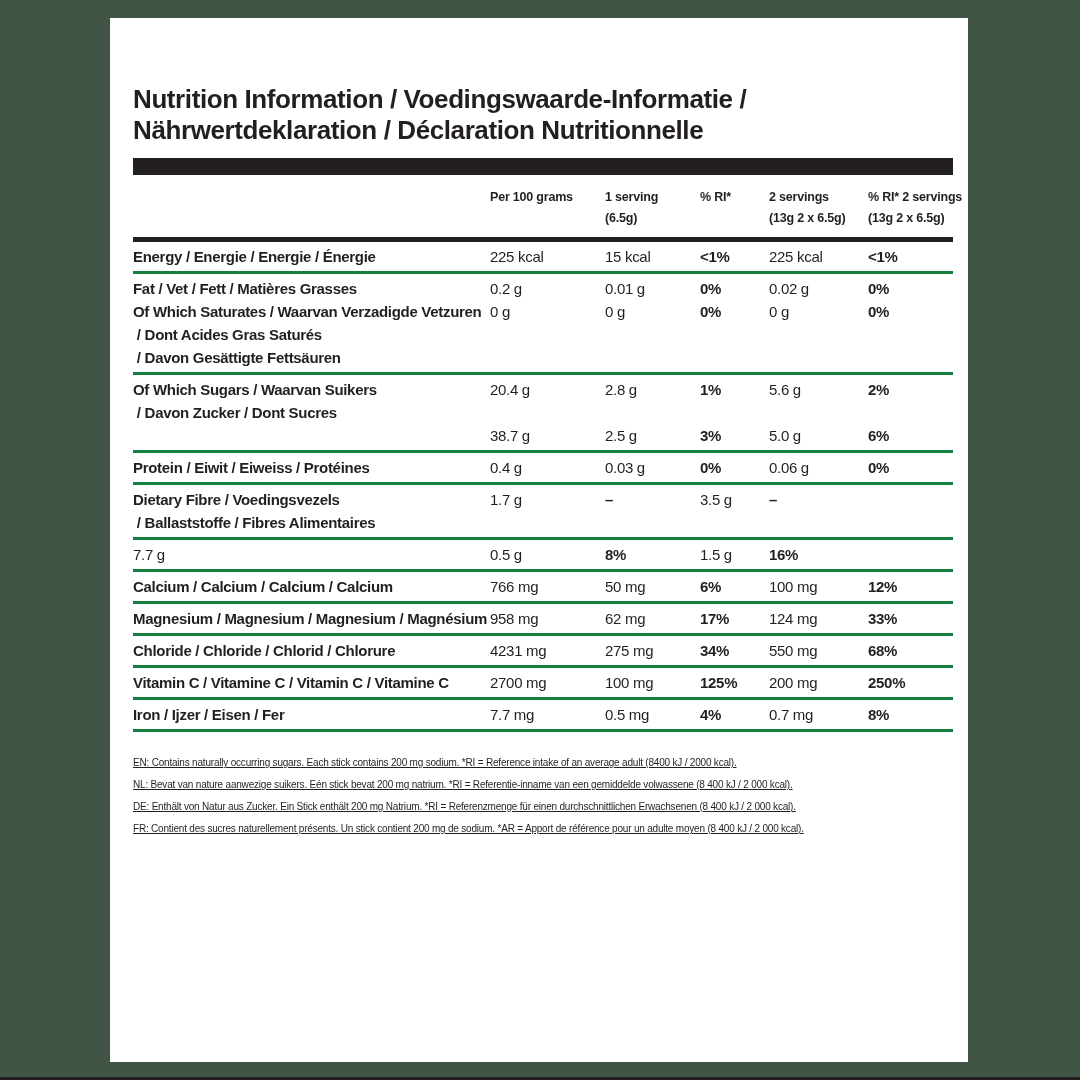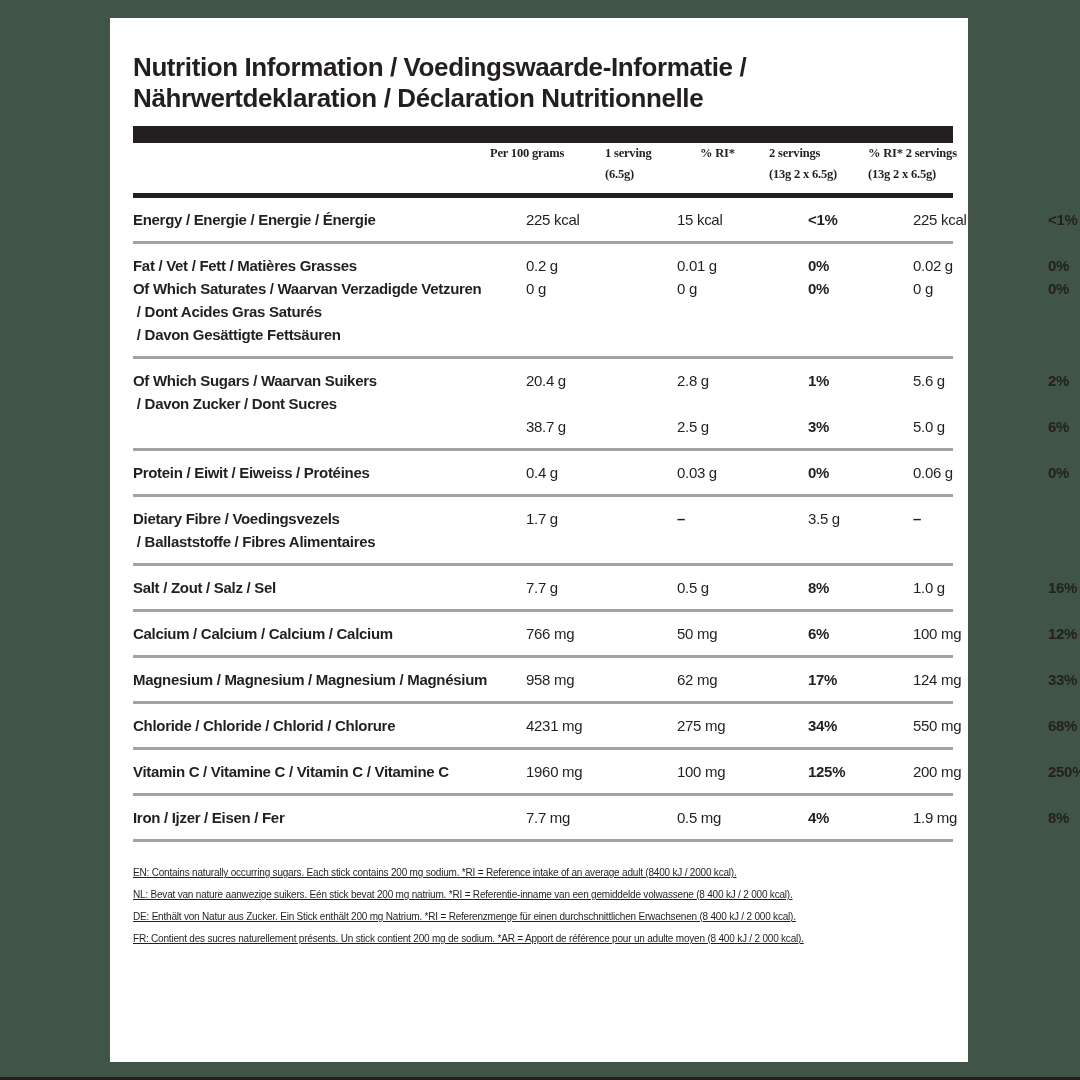--- a/index.html
+++ b/index.html
@@ -11,57 +11,55 @@
     color: #231F20;
     overflow: hidden;
   }
   .card {
     position: absolute;
     left: 110px; top: 18px;
     width: 858px; height: 1044px;
     background: #FFFFFF;
     padding: 34px 0 0 23px;
   }
-  .content { width: 820px; }
+  .content { width: 820px; margin-top: 32px; }
   .title {
     font-size: 26px;
     font-weight: 700;
     line-height: 31px;
     letter-spacing: -0.4px;
     white-space: nowrap;
   }
   .serving {
     margin-top: 10px;
     font-size: 16px;
     font-weight: 700;
     letter-spacing: -0.3px;
     white-space: nowrap;
   }
   .bar { margin-top: 12px; height: 17px; background: #231F20; }
   .grid6 {
     display: grid;
     grid-template-columns: 357px 115px 95px 69px 99px 85px;
   }
   .thead {
-    padding-top: 0;
+    padding-top: 12px;
     padding-bottom: 8px;
     border-bottom: 5px solid #231F20;
-    font-family: Liberation Serif, serif;
   }
   .th {
     font-size: 12.5px;
     font-weight: 700;
     line-height: 21px;
     letter-spacing: -0.2px;
     white-space: nowrap;
   }
   .trow {
-    padding: 10px 0;
-    border-bottom: 3px solid #a3a3a3;
-    gap: 36px;
+    padding: 3px 0;
+    border-bottom: 3px solid #15803d;
   }
   .ln {
     font-size: 15px;
     line-height: 23px;
     letter-spacing: -0.3px;
     white-space: pre;
   }
   .cell.label .ln { font-weight: 700; }
   .cell.pct .ln { font-weight: 700; }
   .notes { margin-top: 20px; }
@@ -234,34 +232,31 @@
           </div>
     <div class="cell">
             <div class="ln">3.5 g</div>
           </div>
     <div class="cell pct">
             <div class="ln">–</div>
           </div>
   </div>
 
   <div class="grid6 trow">
-    <div class="cell label">
-            <div class="ln">Salt / Zout / Salz / Sel</div>
-          </div>
     <div class="cell">
             <div class="ln">7.7 g</div>
           </div>
     <div class="cell">
             <div class="ln">0.5 g</div>
           </div>
     <div class="cell pct">
             <div class="ln">8%</div>
           </div>
     <div class="cell">
-            <div class="ln">1.0 g</div>
+            <div class="ln">1.5 g</div>
           </div>
     <div class="cell pct">
             <div class="ln">16%</div>
           </div>
   </div>
 
 
   <div class="grid6 trow">
     <div class="cell label">
             <div class="ln">Calcium / Calcium / Calcium / Calcium</div>
@@ -323,21 +318,21 @@
     <div class="cell pct">
             <div class="ln">68%</div>
           </div>
   </div>
 
   <div class="grid6 trow">
     <div class="cell label">
             <div class="ln">Vitamin C / Vitamine C / Vitamin C / Vitamine C</div>
           </div>
     <div class="cell">
-            <div class="ln">1960 mg</div>
+            <div class="ln">2700 mg</div>
           </div>
     <div class="cell">
             <div class="ln">100 mg</div>
           </div>
     <div class="cell pct">
             <div class="ln">125%</div>
           </div>
     <div class="cell">
             <div class="ln">200 mg</div>
           </div>
@@ -353,21 +348,21 @@
     <div class="cell">
             <div class="ln">7.7 mg</div>
           </div>
     <div class="cell">
             <div class="ln">0.5 mg</div>
           </div>
     <div class="cell pct">
             <div class="ln">4%</div>
           </div>
     <div class="cell">
-            <div class="ln">1.9 mg</div>
+            <div class="ln">0.7 mg</div>
           </div>
     <div class="cell pct">
             <div class="ln">8%</div>
           </div>
   </div>
 </div>
 
     <div class="notes">
       <div class="note">EN: Contains naturally occurring sugars. Each stick contains 200 mg sodium. *RI = Reference intake of an average adult (8400 kJ / 2000 kcal).</div>
       <div class="note">NL: Bevat van nature aanwezige suikers. Eén stick bevat 200 mg natrium. *RI = Referentie-inname van een gemiddelde volwassene (8 400 kJ / 2 000 kcal).</div>

